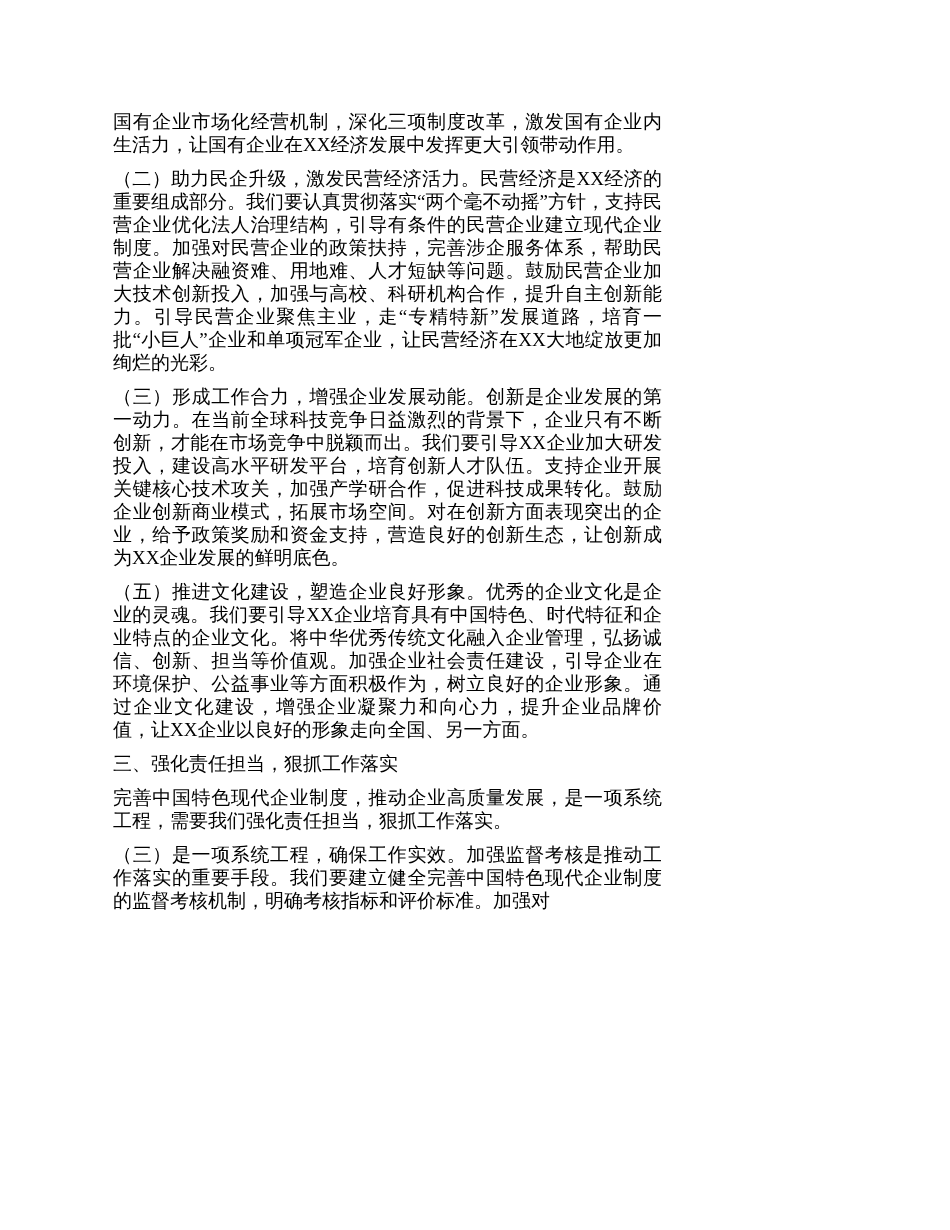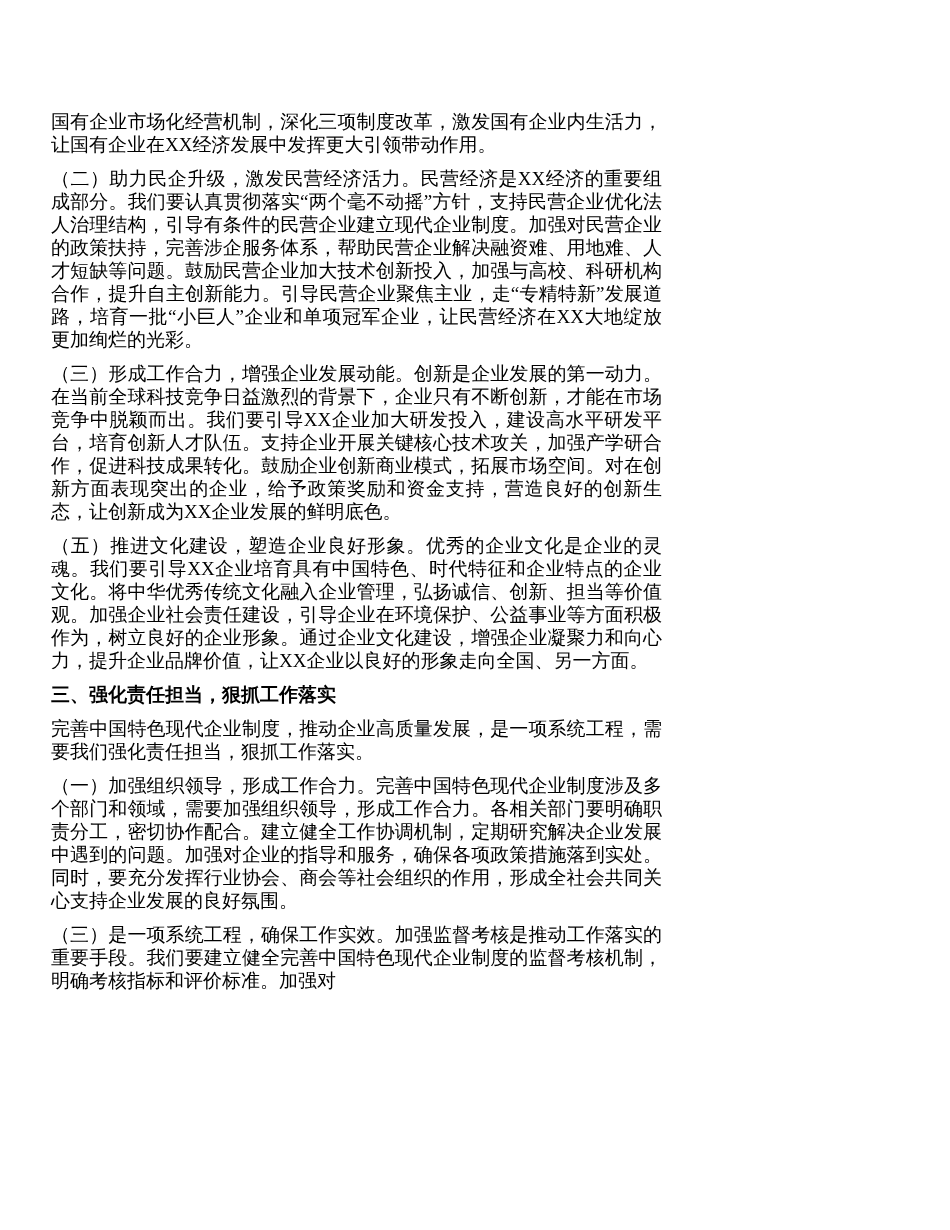--- a/index.html
+++ b/index.html
@@ -8,42 +8,41 @@
     width: 950px;
     height: 1230px;
     background: #ffffff;
     color: #000000;
     font-family: "Liberation Serif", serif;
     overflow: hidden;
   }
   .page {
     width: 774px;
     height: 1230px;
-    padding: 110px 112px 30px 51px;
+    padding: 110px 112px 30px 113px;
     background: #ffffff;
   }
   .para {
     margin: 0 0 11px 0;
     font-size: 19px;
     line-height: 23px;
     text-align: justify;
     word-break: break-all;
     color: #000000;
   }
   .para.heading {
-    font-weight: bold;
+    font-weight: normal;
   }
 </style>
 </head>
 <body>
 
 <div class="page">
   <div id="doc-content">
       <p class="para">国有企业市场化经营机制，深化三项制度改革，激发国有企业内生活力，让国有企业在XX经济发展中发挥更大引领带动作用。</p>
       <p class="para">（二）助力民企升级，激发民营经济活力。民营经济是XX经济的重要组成部分。我们要认真贯彻落实“两个毫不动摇”方针，支持民营企业优化法人治理结构，引导有条件的民营企业建立现代企业制度。加强对民营企业的政策扶持，完善涉企服务体系，帮助民营企业解决融资难、用地难、人才短缺等问题。鼓励民营企业加大技术创新投入，加强与高校、科研机构合作，提升自主创新能力。引导民营企业聚焦主业，走“专精特新”发展道路，培育一批“小巨人”企业和单项冠军企业，让民营经济在XX大地绽放更加绚烂的光彩。</p>
       <p class="para">（三）形成工作合力，增强企业发展动能。创新是企业发展的第一动力。在当前全球科技竞争日益激烈的背景下，企业只有不断创新，才能在市场竞争中脱颖而出。我们要引导XX企业加大研发投入，建设高水平研发平台，培育创新人才队伍。支持企业开展关键核心技术攻关，加强产学研合作，促进科技成果转化。鼓励企业创新商业模式，拓展市场空间。对在创新方面表现突出的企业，给予政策奖励和资金支持，营造良好的创新生态，让创新成为XX企业发展的鲜明底色。</p>
       <p class="para">（五）推进文化建设，塑造企业良好形象。优秀的企业文化是企业的灵魂。我们要引导XX企业培育具有中国特色、时代特征和企业特点的企业文化。将中华优秀传统文化融入企业管理，弘扬诚信、创新、担当等价值观。加强企业社会责任建设，引导企业在环境保护、公益事业等方面积极作为，树立良好的企业形象。通过企业文化建设，增强企业凝聚力和向心力，提升企业品牌价值，让XX企业以良好的形象走向全国、另一方面。</p>
       <p class="para heading">三、强化责任担当，狠抓工作落实</p>
       <p class="para">完善中国特色现代企业制度，推动企业高质量发展，是一项系统工程，需要我们强化责任担当，狠抓工作落实。</p>
-      <p class="para">（一）加强组织领导，形成工作合力。完善中国特色现代企业制度涉及多个部门和领域，需要加强组织领导，形成工作合力。各相关部门要明确职责分工，密切协作配合。建立健全工作协调机制，定期研究解决企业发展中遇到的问题。加强对企业的指导和服务，确保各项政策措施落到实处。同时，要充分发挥行业协会、商会等社会组织的作用，形成全社会共同关心支持企业发展的良好氛围。</p>
       <p class="para">（三）是一项系统工程，确保工作实效。加强监督考核是推动工作落实的重要手段。我们要建立健全完善中国特色现代企业制度的监督考核机制，明确考核指标和评价标准。加强对</p>
     </div>
 </div>
 
 </body></html>

